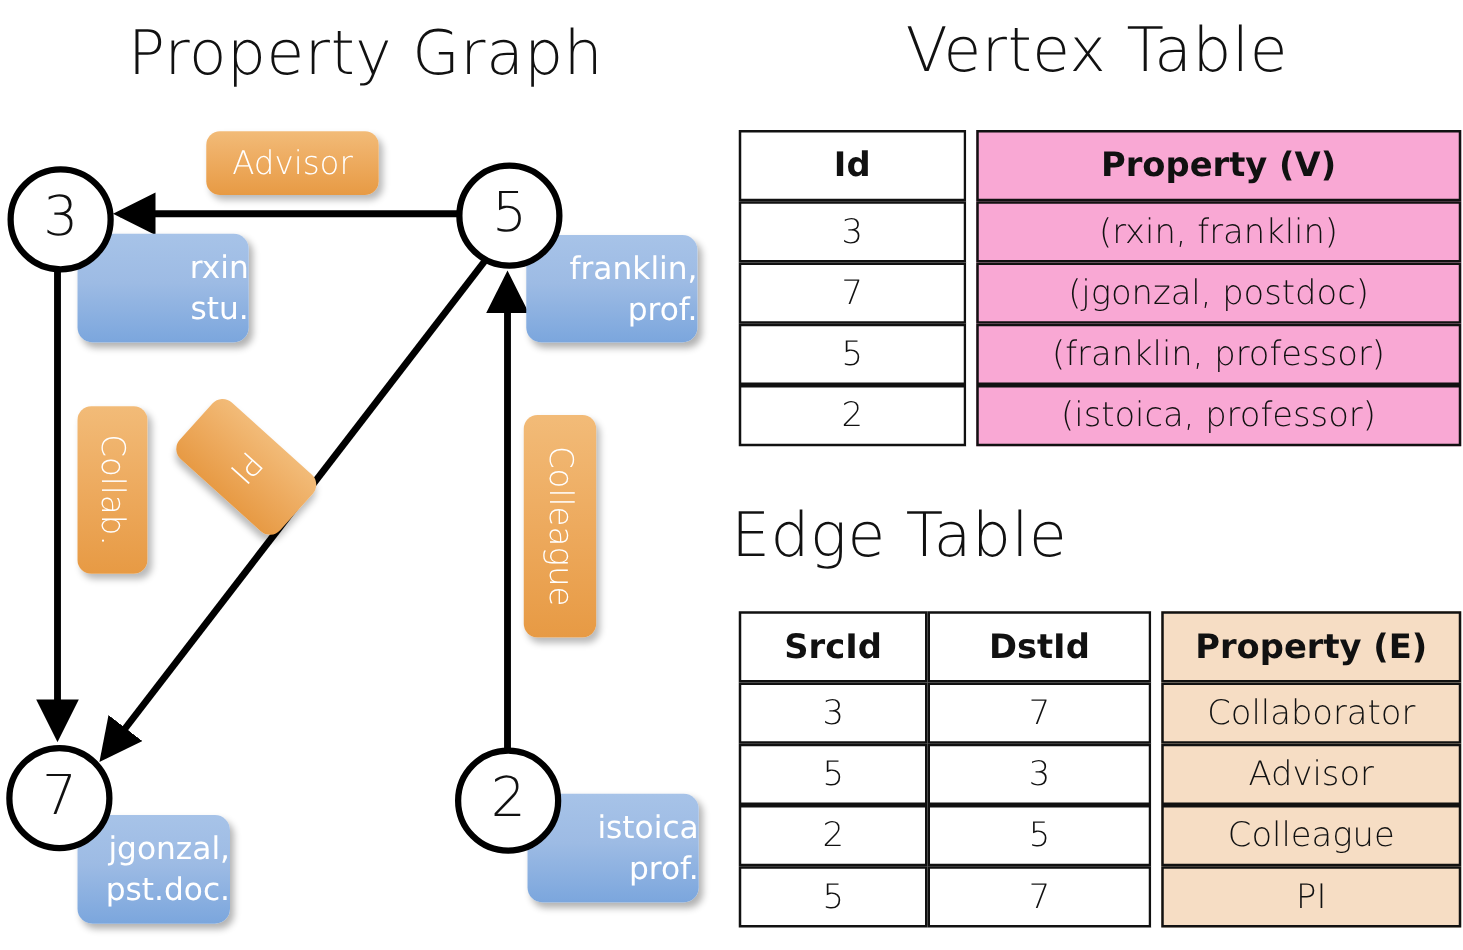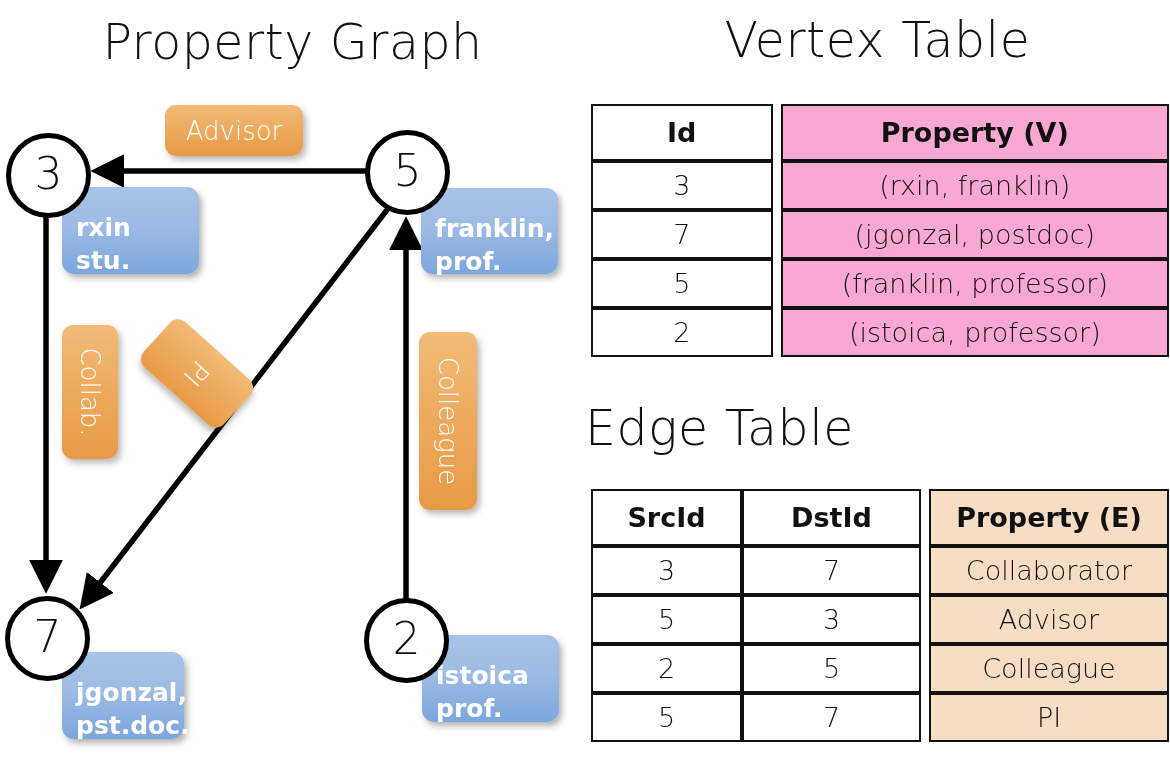--- a/index.html
+++ b/index.html
@@ -42,26 +42,27 @@
   }
   .node-label{line-height:1;padding-bottom:4px;}
 
   .vbox{
     position:absolute;
     border-radius:12px;
     background:linear-gradient(to bottom,#a7c3e8 0%,#9dbbe4 45%,#7ba6dd 100%);
     box-shadow:3px 4px 6px rgba(0,0,0,0.30);
     color:#ffffff;
     font-family:"DejaVu Sans", sans-serif;
-    font-weight:700;
+    font-weight:400;
     font-size:25px;
     line-height:1.32;
-    padding:24px 0 0 14px;
+    padding:10px 0 0 14px;
     box-sizing:border-box;
     white-space:pre-line;
+    text-align:right;
   }
 
   .ebox{
     position:absolute;
     border-radius:11px;
     background:linear-gradient(to bottom,#f2bb78 0%,#edaa5e 50%,#e79a44 100%);
     box-shadow:3px 4px 6px rgba(0,0,0,0.28);
     color:#ffffff;
     font-family:"DejaVu Sans", sans-serif;
     font-weight:300;

